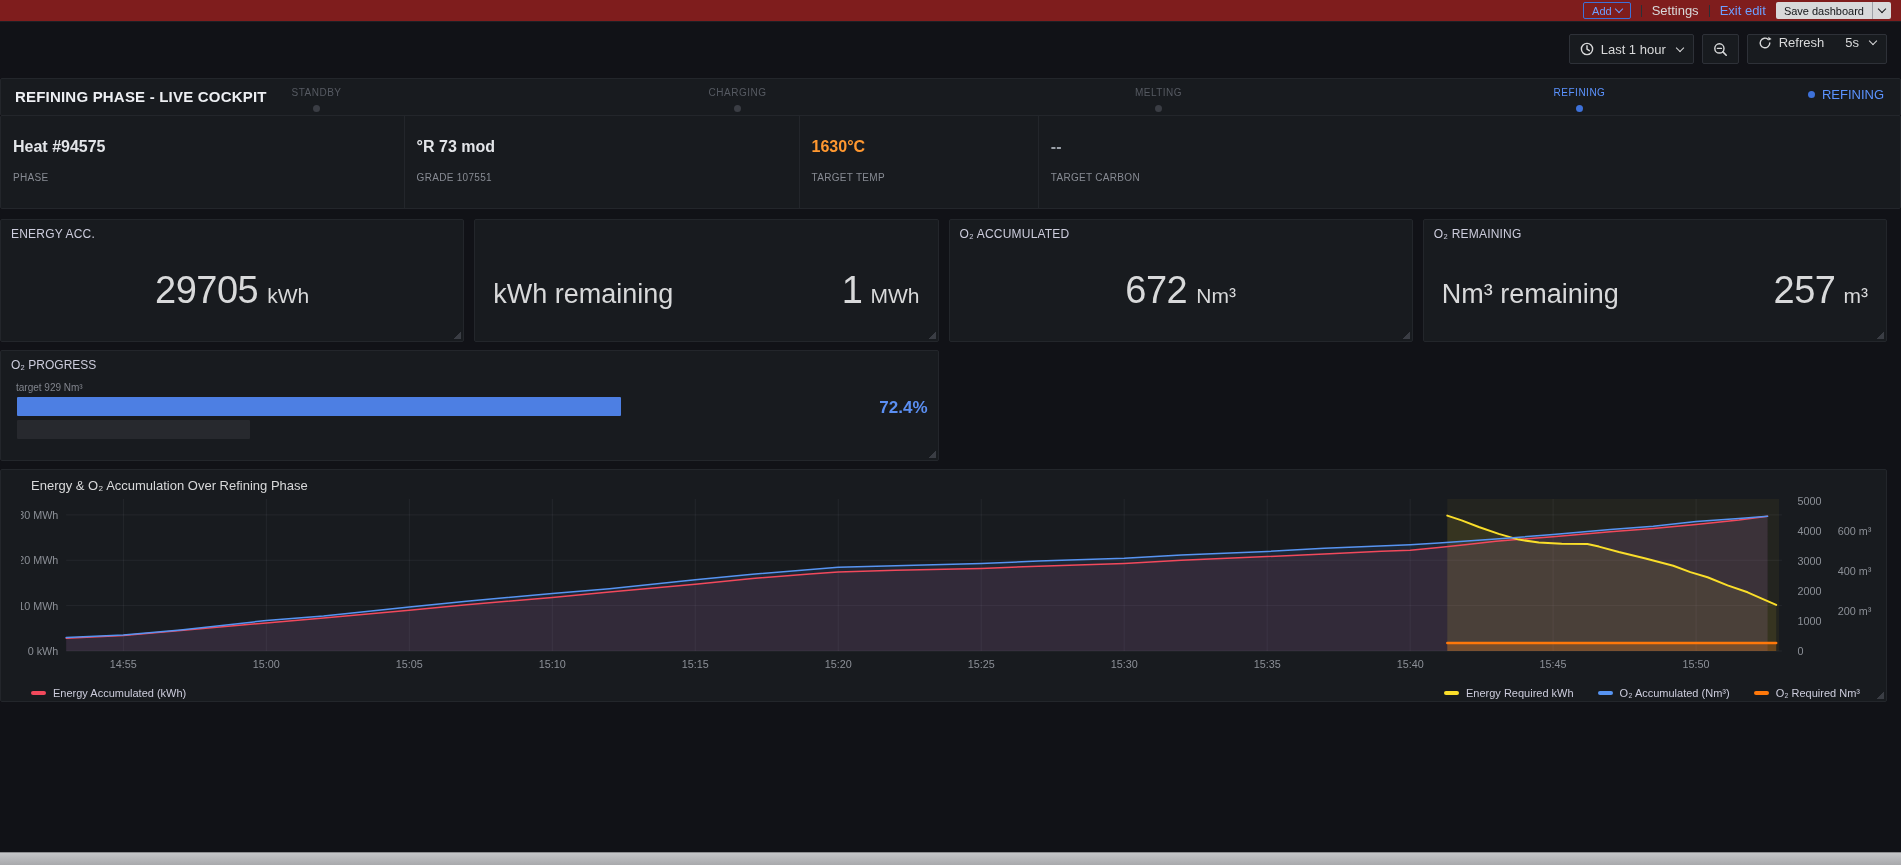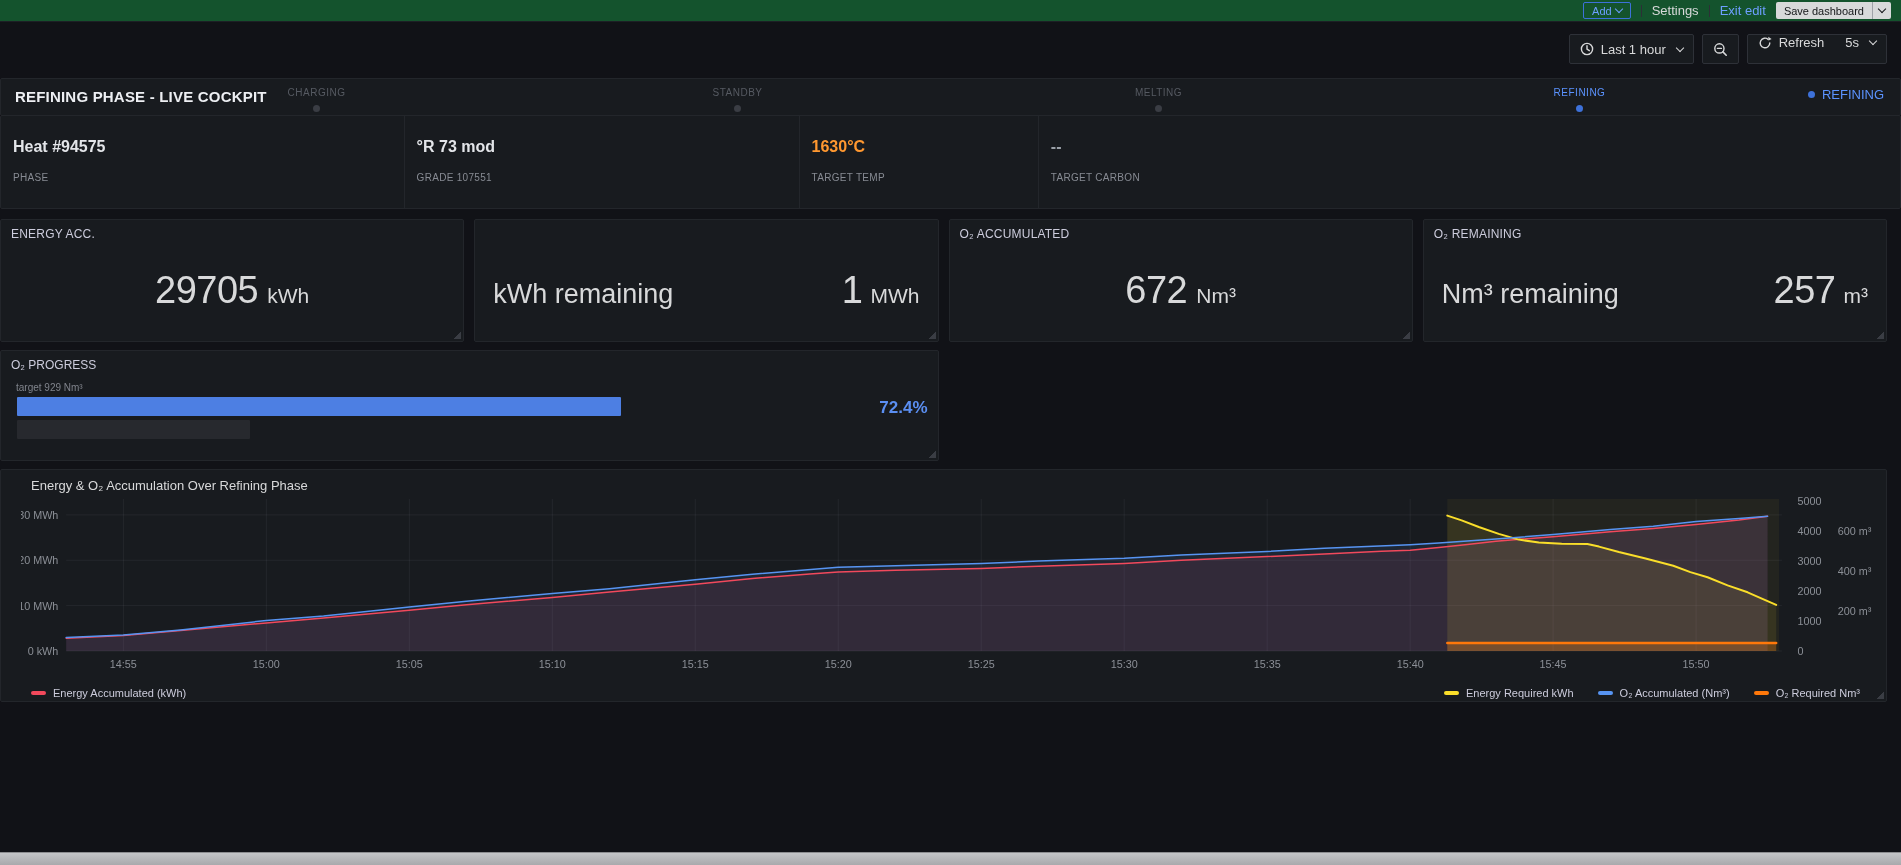--- a/index.html
+++ b/index.html
@@ -8,21 +8,21 @@
     background:#111217;
     font-family:"Liberation Sans","DejaVu Sans",sans-serif;
     color:#ccccdc;
     position:relative;
   }
   button { font-family:inherit; cursor:pointer; }
 
   
   .topbar {
     height:22px; display:flex; justify-content:flex-end; align-items:center;
-    gap:10px; padding-right:10px; background:#14532d;
+    gap:10px; padding-right:10px; background:#7f1d1d;
     border-bottom:1px solid #1d1f25;
   }
   .chev { width:6px; height:6px; border-right:1.5px solid currentColor; border-bottom:1.5px solid currentColor;
     display:inline-block; transform:rotate(45deg); margin-left:4px; margin-top:-3px; }
   .btn-add { display:flex; align-items:center; background:transparent; border:1px solid #3d71d9;
     color:#6e9fff; font-size:11px; font-weight:500; height:17px; padding:0 8px; border-radius:2px; }
   .vdiv { width:1px; height:12px; background:#2c3036; }
   .btn-ghost { background:none; border:none; color:#d8d9da; font-size:13px; font-weight:400; }
   .btn-ghost.blue { color:#6e9fff; }
   .btn-save { display:flex; align-items:center; background:#d8d9da; color:#141619; font-size:11px;
@@ -156,25 +156,25 @@
       <span>5s</span>
       <span class="chev"></span>
     </button>
   </div>
 </div>
 
 <section class="panel phase-panel">
   <div class="phase-title">REFINING PHASE - LIVE COCKPIT</div>
   <div class="phase-track">
     <div class="phase-item">
+      <span class="phase-label">STANDBY</span>
+      <span class="phase-dot"></span>
+    </div>
+    <div class="phase-item">
       <span class="phase-label">CHARGING</span>
-      <span class="phase-dot"></span>
-    </div>
-    <div class="phase-item">
-      <span class="phase-label">STANDBY</span>
       <span class="phase-dot"></span>
     </div>
     <div class="phase-item">
       <span class="phase-label">MELTING</span>
       <span class="phase-dot"></span>
     </div>
     <div class="phase-item active">
       <span class="phase-label">REFINING</span>
       <span class="phase-dot"></span>
     </div>

